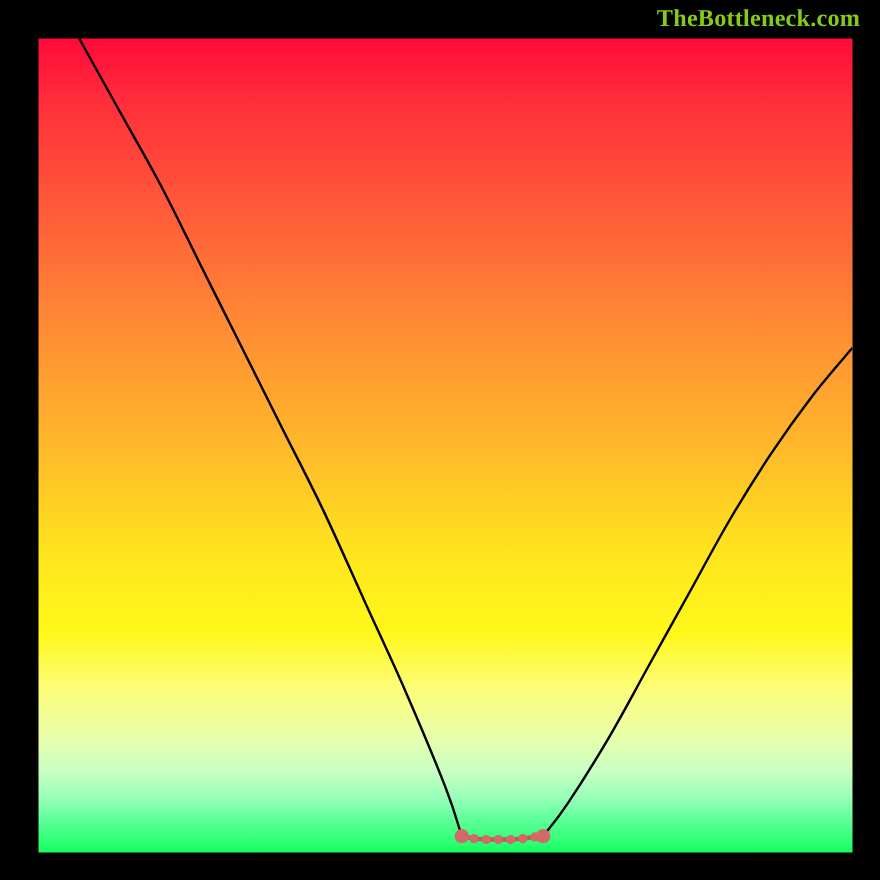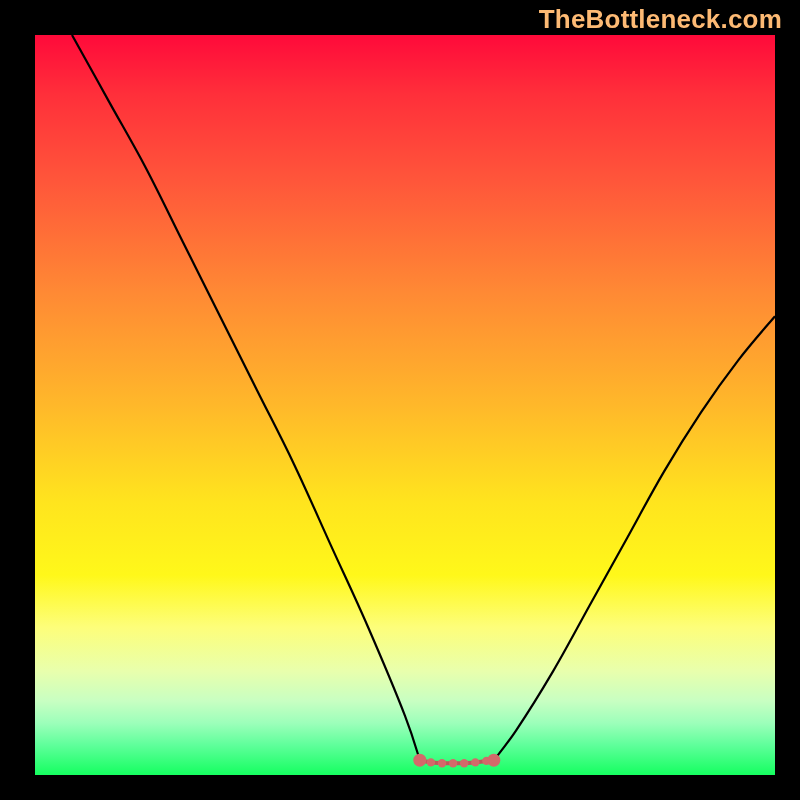--- a/index.html
+++ b/index.html
@@ -45,24 +45,24 @@
     position: absolute;
     left: 0;
     top: 0;
     width: 740px;
     height: 740px;
   }
   .watermark {
     position: absolute;
     top: 4px;
     right: 18px;
-    font-family: Liberation Sans, sans-serif;
-    font-size: 26px;
+    font-family: Liberation Serif, serif;
+    font-size: 22px;
     font-weight: 600;
-    color: #fdba74;
+    color: #84cc16;
     letter-spacing: 0.2px;
   }
 </style>
 </head>
 <body>
 
 <div class="frame">
   <div class="watermark">TheBottleneck.com</div>
   <div class="plot">
     <svg class="curve-svg" viewBox="0 0 740 740" preserveAspectRatio="none">

